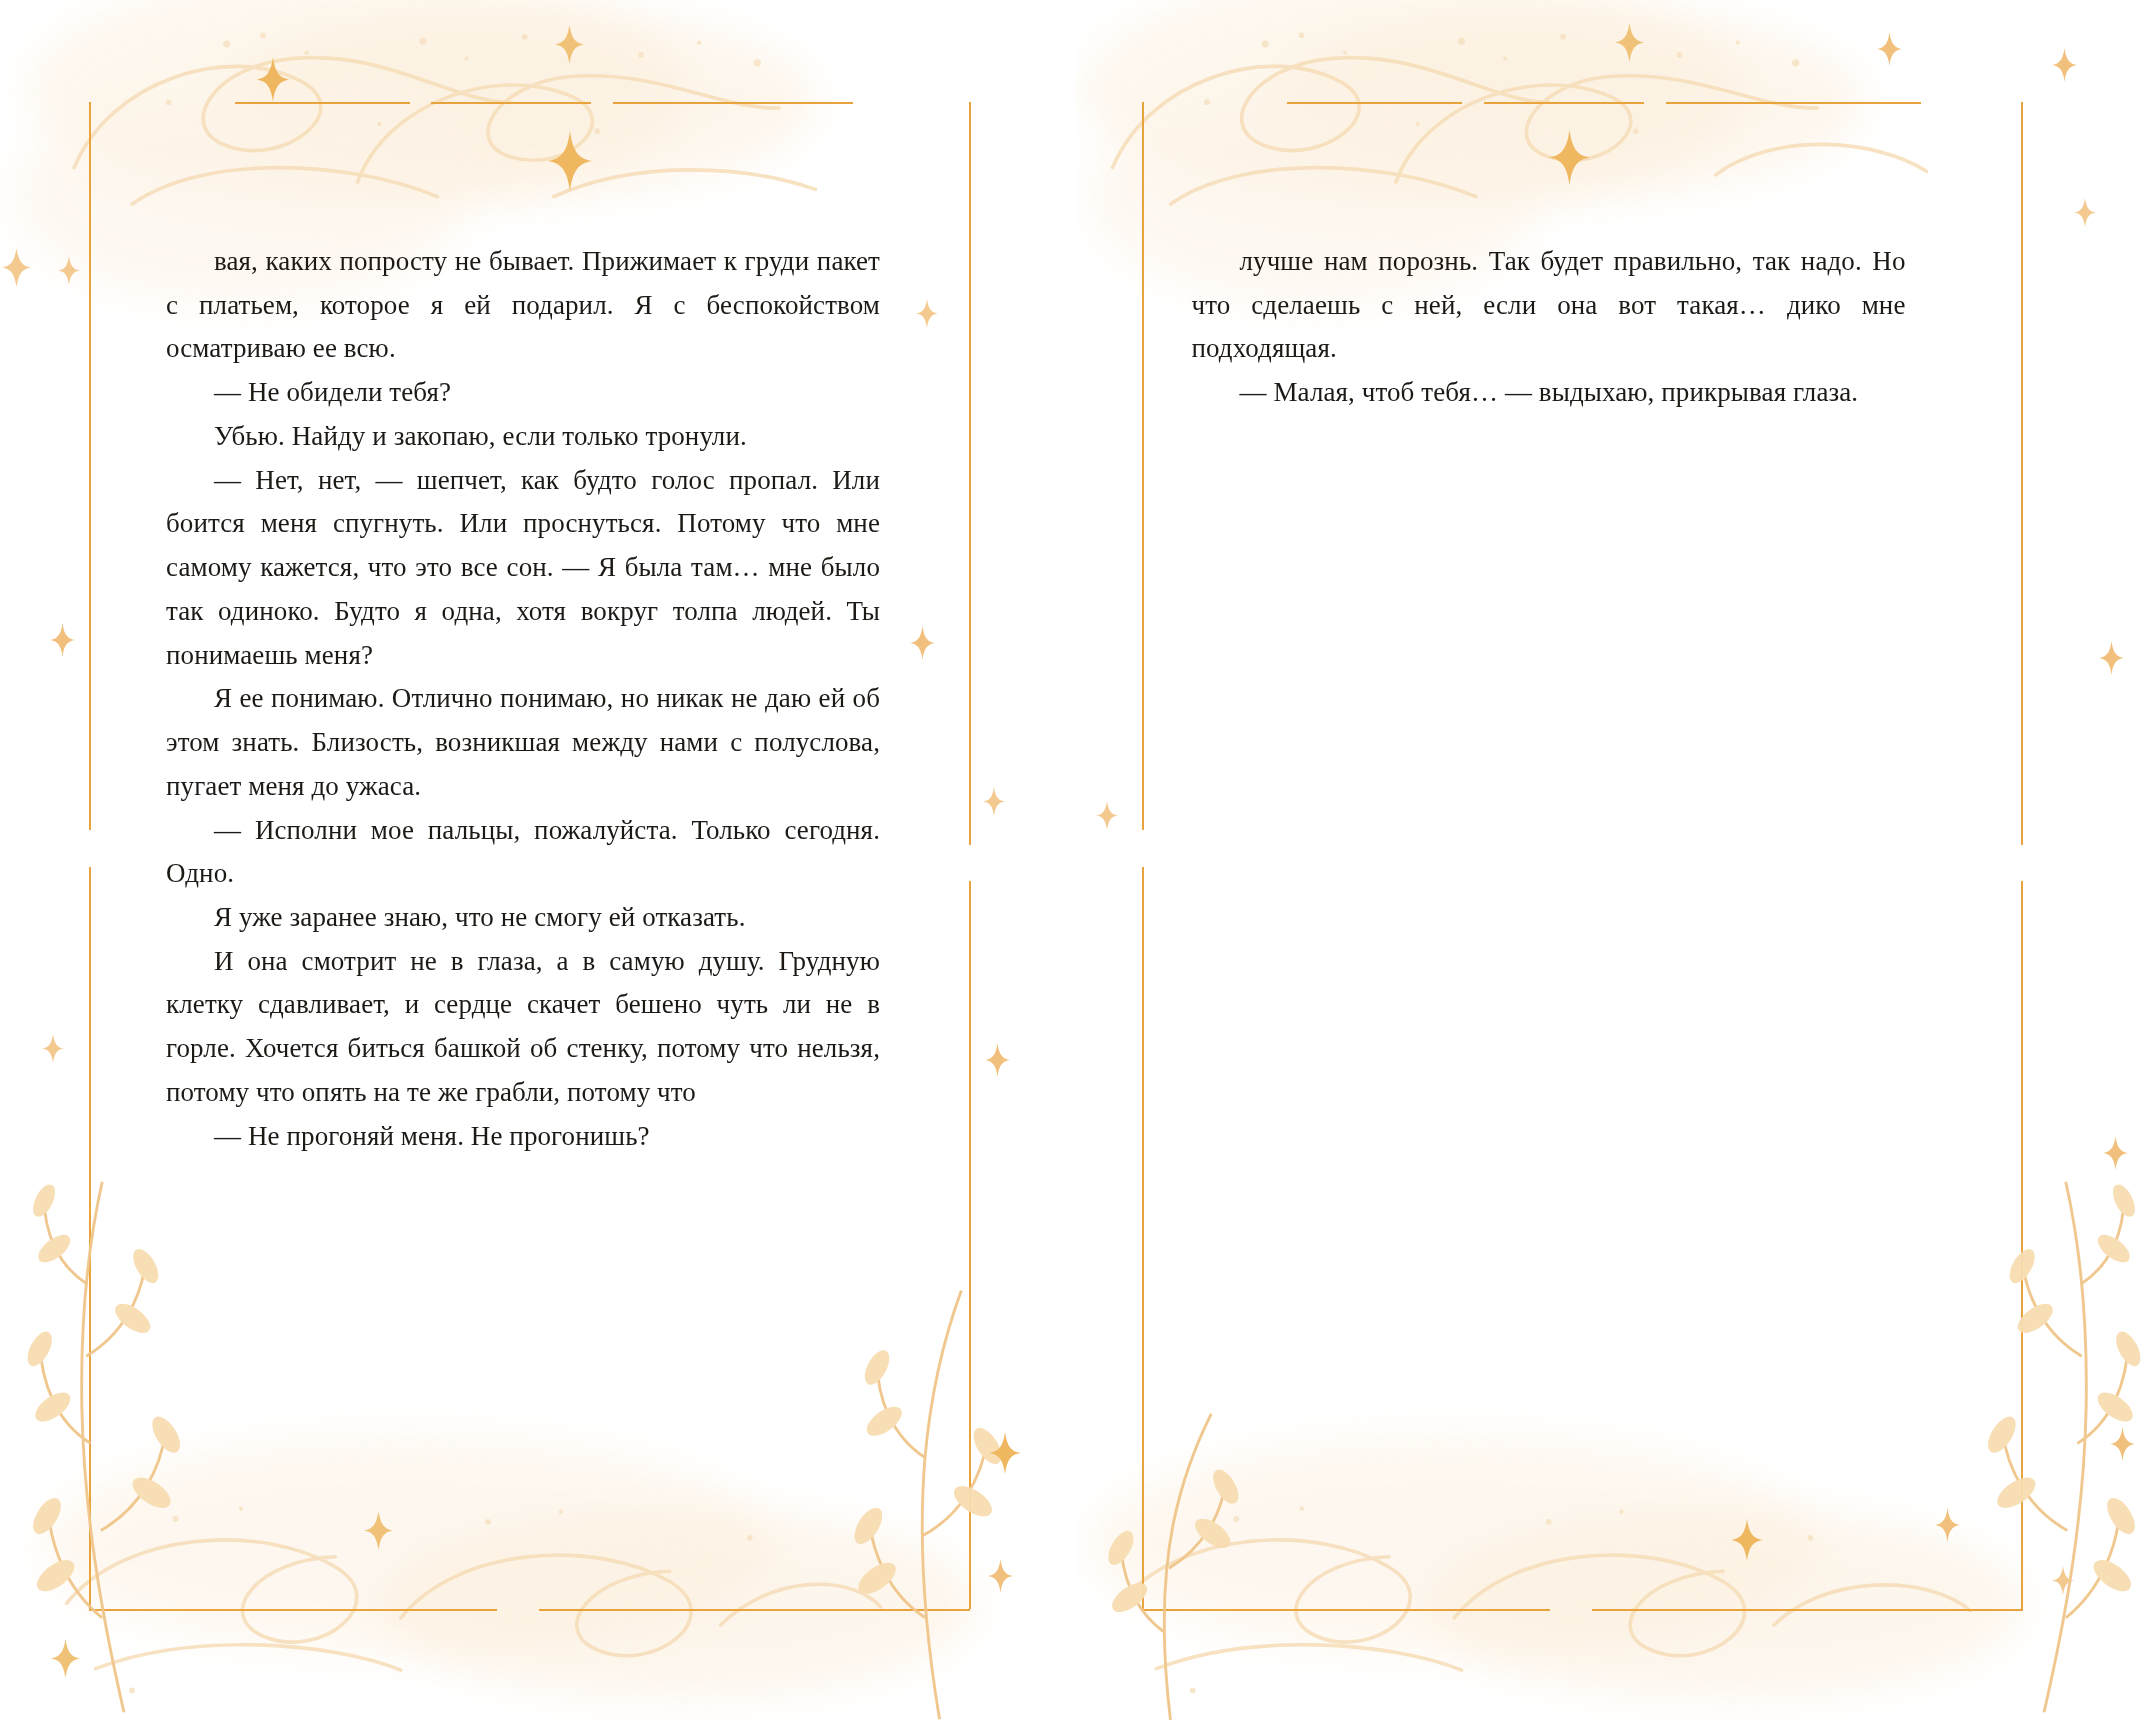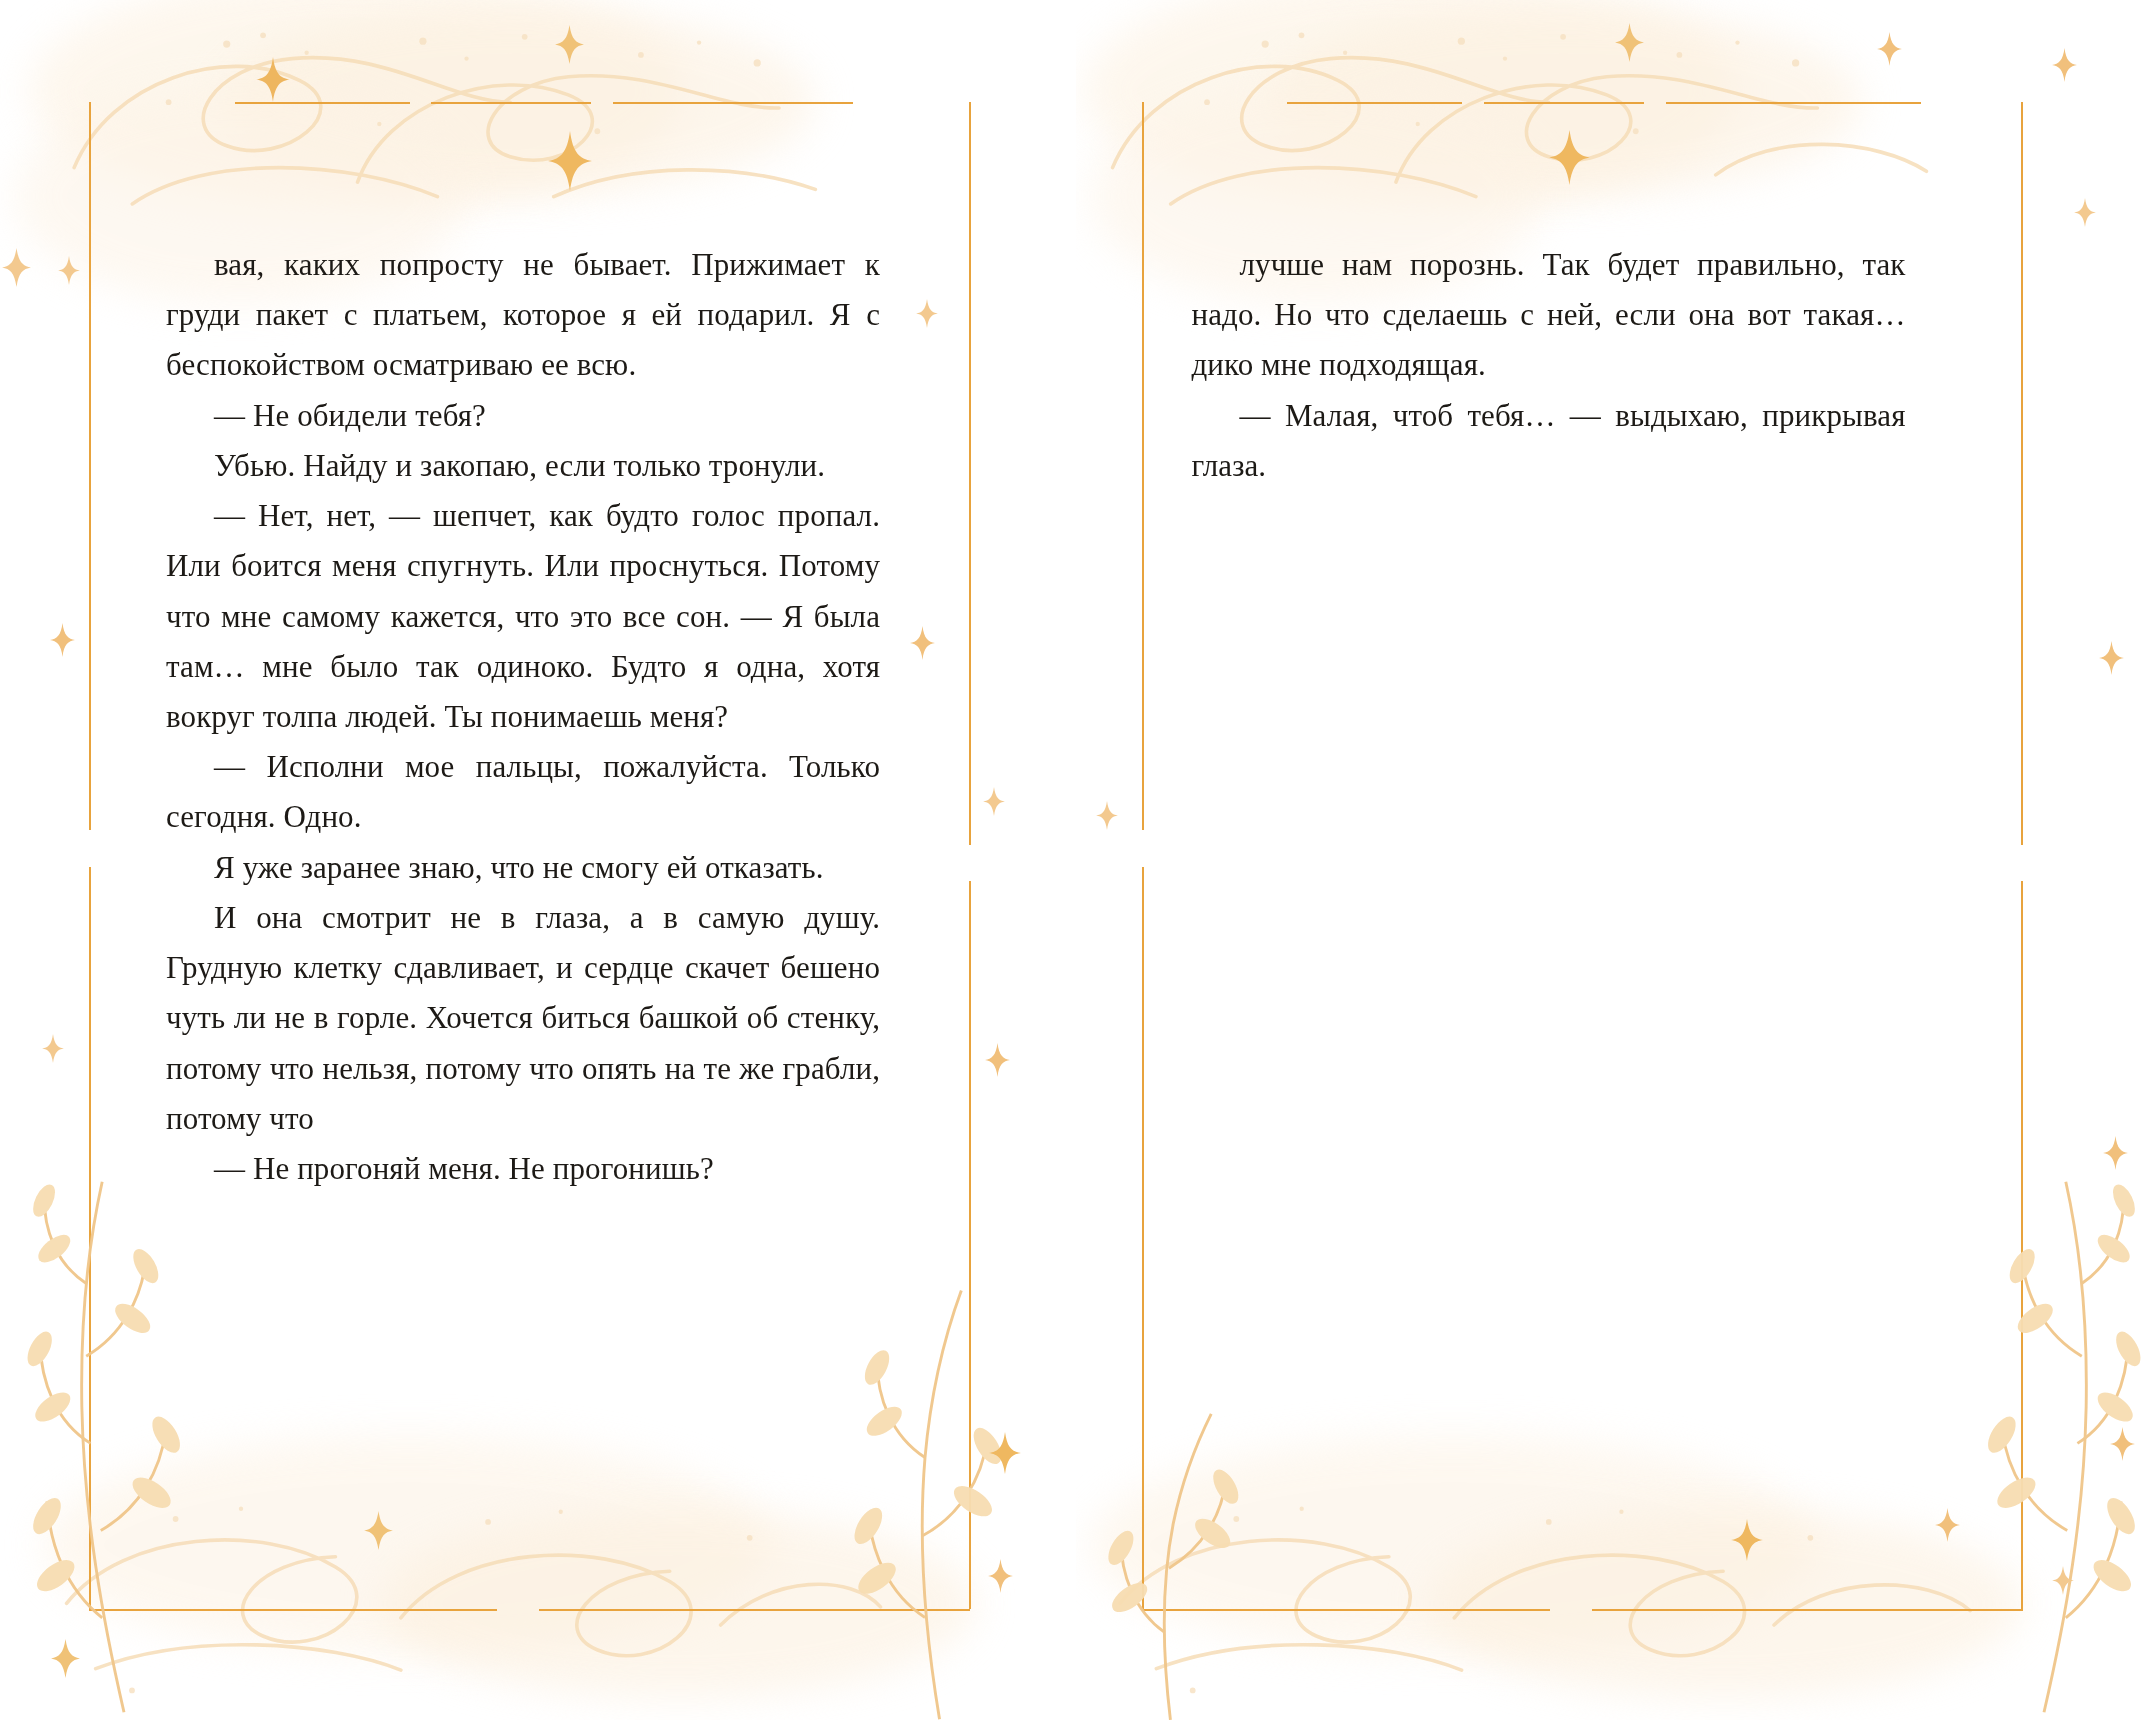--- a/index.html
+++ b/index.html
@@ -64,21 +64,21 @@
     pointer-events: none;
   }
   .sparkle svg { display: block; }
 
   
   .textcol {
     position: absolute;
     top: 240px;
     width: 714px;
     color: #1d1a16;
-    font-size: 31px;
+    font-size: 27px;
     line-height: 1.62;
     text-align: justify;
     text-justify: inter-word;
     letter-spacing: 0.1px;
   }
   .page-left .textcol  { left: 166px; }
   .page-right .textcol { left: 116px; }
 
   .textcol p {
     margin: 0;
@@ -270,20 +270,21 @@
       <svg width="29" height="39" viewBox="0 0 40 54">
           <path d="M20 0 C23 20 29 25 40 27 C29 29 23 34 20 54 C17 34 11 29 0 27 C11 25 17 20 20 0Z" fill="#f0c277"></path>
         </svg>
     </div>
 
     <div class="textcol">
       <p>вая, каких попросту не бывает. Прижимает к груди пакет с платьем, которое я ей подарил. Я с беспокойством осматриваю ее всю.</p>
       <p>— Не обидели тебя?</p>
       <p>Убью. Найду и закопаю, если только тронули.</p>
       <p>— Нет, нет, — шепчет, как будто голос пропал. Или боится меня спугнуть. Или проснуться. Потому что мне самому кажется, что это все сон. — Я была там… мне было так одиноко. Будто я одна, хотя вокруг толпа людей. Ты понимаешь меня?</p>
+      <p>Я ее понимаю. Отлично понимаю, но никак не даю ей об этом знать. Близость, возникшая между нами с полуслова, пугает меня до ужаса.</p>
       <p>— Исполни мое пальцы, пожалуйста. Только сегодня. Одно.</p>
       <p>Я уже заранее знаю, что не смогу ей отказать.</p>
       <p>И она смотрит не в глаза, а в самую душу. Грудную клетку сдавливает, и сердце скачет бешено чуть ли не в горле. Хочется биться башкой об стенку, потому что нельзя, потому что опять на те же грабли, потому что</p>
       <p>— Не прогоняй меня. Не прогонишь?</p>
     </div>
   </div>
 
   <div class="page page-right">
 
     <div class="wash w1" style="left:7.3px;"></div>

